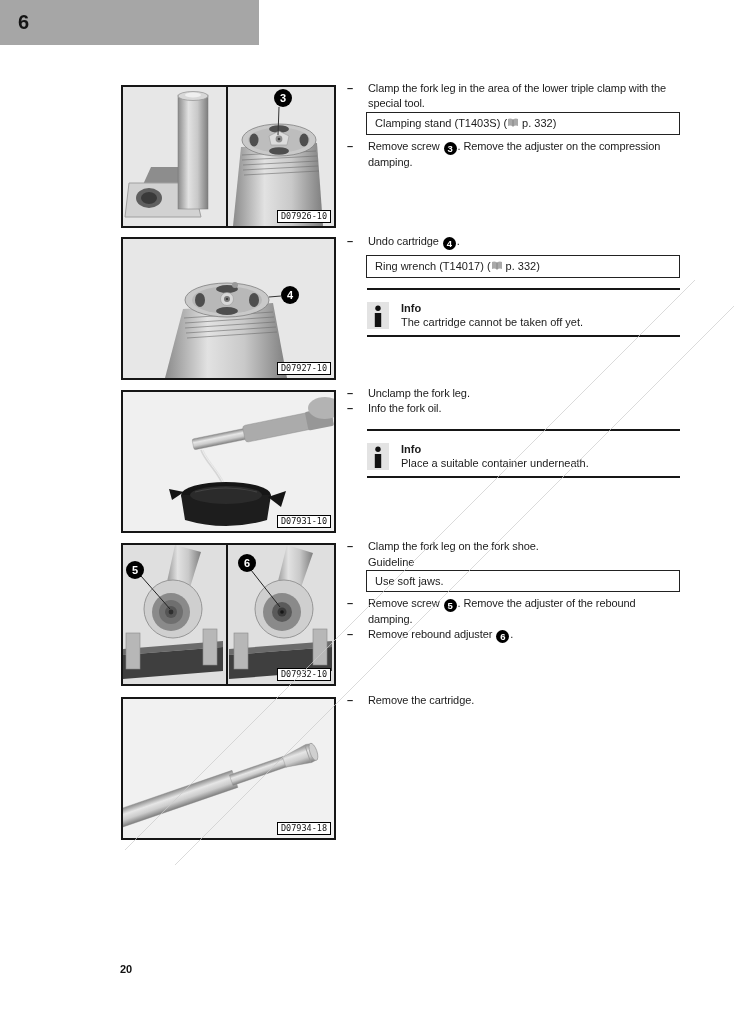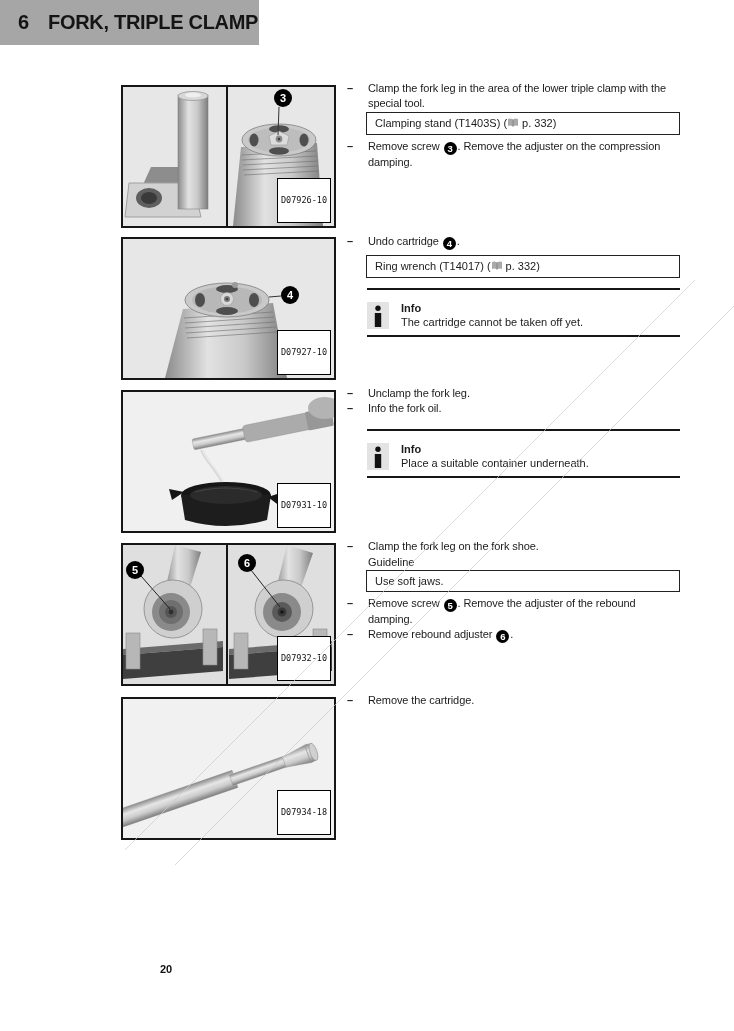--- a/index.html
+++ b/index.html
@@ -8,40 +8,40 @@
     font-family:"Liberation Sans",sans-serif;color:#1b1b1b;overflow:hidden;
   }
   
   .chapter-bar{position:absolute;top:0;left:0;width:259px;height:45px;background:#a6a6a6;
     display:flex;align-items:center;font-weight:bold;font-size:20px;color:#141414;letter-spacing:-0.3px;}
   .chapter-bar .num{margin-left:18px;width:30px;}
   
   .figure{position:absolute;left:121px;width:211px;height:139px;border:2px solid #161616;background:#e7e7e7;}
   .figure svg{display:block;width:211px;height:139px;}
   .fig-label{position:absolute;right:3px;bottom:3px;background:#ffffff;border:1px solid #000;
-    font-family:"DejaVu Sans Mono",monospace;font-size:8.5px;line-height:11px;padding:16px 3px;color:#111;}
+    font-family:"DejaVu Sans Mono",monospace;font-size:8.5px;line-height:11px;padding:0 3px;color:#111;}
   .callout{position:absolute;width:18px;height:18px;border-radius:50%;background:#000;color:#fff;
     font-weight:bold;font-size:11px;display:flex;align-items:center;justify-content:center;}
   
   .step{position:absolute;left:347px;width:333px;display:flex;font-size:11px;line-height:15px;letter-spacing:-0.1px;}
   .step .dash{width:21px;flex-shrink:0;font-weight:bold;}
   .plain-label{position:absolute;left:368px;font-size:11px;line-height:15px;text-align:center;}
   .tool-box{position:absolute;left:366px;width:296px;border:1px solid #222;background:#fff;
     padding:3px 8px;font-size:11px;line-height:14px;white-space:nowrap;}
   .book-icon{display:inline-block;vertical-align:-1px;}
   .marker{display:inline-flex;width:13px;height:13px;border-radius:50%;background:#000;color:#fff;
     font-size:9.5px;font-weight:bold;align-items:center;justify-content:center;vertical-align:-2px;margin:0 1px;}
   .info-note{position:absolute;left:367px;width:313px;border-top:2px solid #161616;border-bottom:2px solid #161616;
     padding:12px 0 5px 0;}
   .info-row{display:flex;gap:12px;}
   .info-icon{width:22px;height:27px;background:#e3e3e3;display:flex;align-items:center;justify-content:center;flex-shrink:0;}
   .info-title{font-weight:bold;font-size:11px;line-height:13px;}
   .info-text{font-size:11px;line-height:15px;}
   
-  .page-number{position:absolute;left:120px;top:963px;font-size:11px;font-weight:bold;color:#111;margin-left:40px;}
+  .page-number{position:absolute;left:120px;top:963px;font-size:11px;font-weight:bold;color:#111;}
   
   .watermark{position:absolute;top:0;left:0;pointer-events:none;z-index:60;}
 </style>
 </head>
 <body>
 
 <svg width="0" height="0" style="position:absolute" aria-hidden="true">
   <defs>
     <linearGradient id="mV" x1="0" y1="0" x2="1" y2="0">
       <stop offset="0" stop-color="#8b8b8b"></stop>
@@ -53,21 +53,20 @@
       <stop offset="0" stop-color="#8b8b8b"></stop>
         <stop offset="0.35" stop-color="#e6e6e6"></stop>
       <stop offset="0.65" stop-color="#cccccc"></stop>
         <stop offset="1" stop-color="#7e7e7e"></stop>
     </linearGradient>
   </defs>
 </svg>
 
 <div class="chapter-bar">
   <span class="num">6</span>
-  <span>FORK, TRIPLE CLAMP</span>
 </div>
 
 <div class="figure" style="top:85px">
   <svg viewBox="0 0 211 139">
     <polygon points="28,80 64,80 74,102 18,102" fill="#8d8d8d"></polygon>
     <polygon points="6,96 70,96 78,130 2,130" fill="#d2d2d2" stroke="#a0a0a0" stroke-width="1"></polygon>
     <ellipse cx="26" cy="111" rx="13" ry="10" fill="#5f5f5f"></ellipse>
     <ellipse cx="26" cy="111" rx="8" ry="6" fill="#3a3a3a"></ellipse>
     <rect x="55" y="8" width="30" height="114" fill="url(#mV)" stroke="#7a7a7a" stroke-width="0.5"></rect>
     <ellipse cx="70" cy="9" rx="15" ry="4.5" fill="#d8d8d8" stroke="#909090" stroke-width="0.7"></ellipse>

